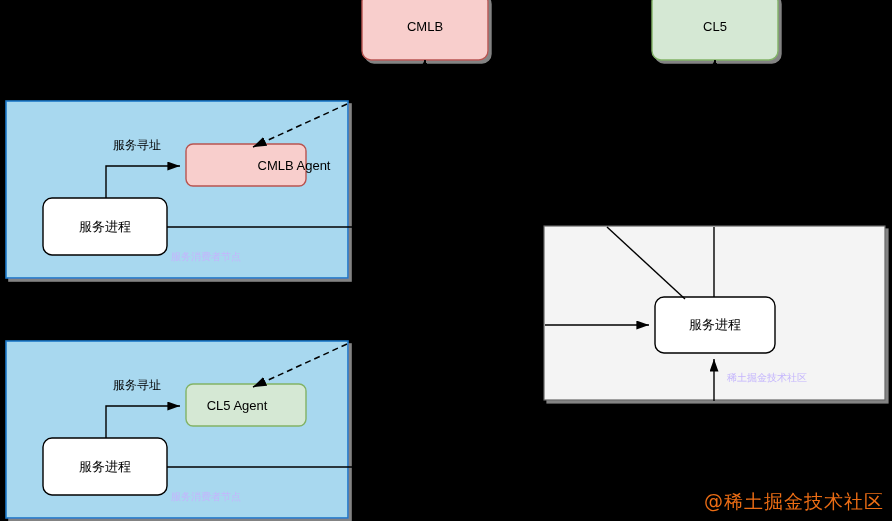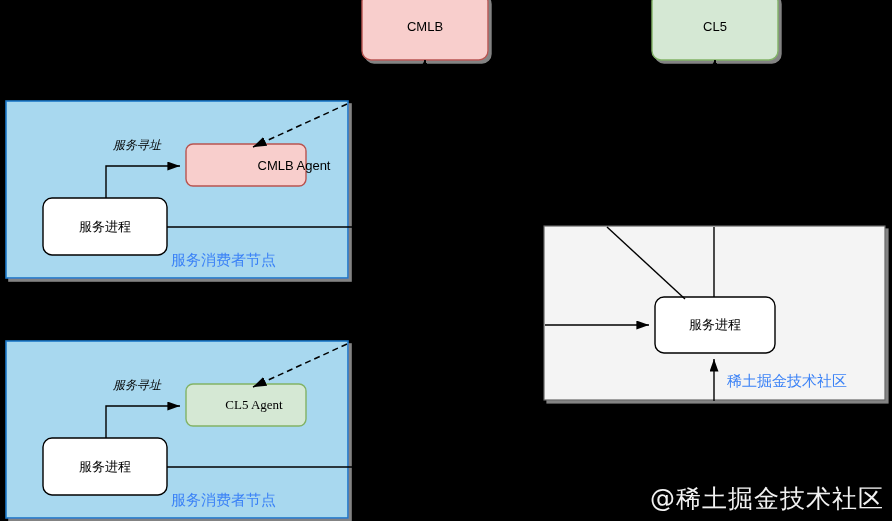--- a/index.html
+++ b/index.html
@@ -18,50 +18,49 @@
   }
   #svg-layer {
     position: absolute;
     left: 0;
     top: 0;
     width: 892px;
     height: 521px;
   }
   .node-label {
     position: absolute;
-    color: #3b82f6;
-    font-size: 15px;
+    color: #c4b5fd;
+    font-size: 10px;
     line-height: 1.2;
     white-space: nowrap;
     pointer-events: none;
   }
   .box-label {
     position: absolute;
     display: flex;
     align-items: center;
     justify-content: center;
     color: #000000;
     font-size: 13px;
     white-space: nowrap;
     pointer-events: none;
   }
   .edge-label {
     position: absolute;
     color: #000000;
     font-size: 12px;
     white-space: nowrap;
     pointer-events: none;
-    font-style: italic;
   }
   .watermark {
     position: absolute;
     right: 8px;
     bottom: 6px;
-    color: #ffffff;
-    font-size: 25px;
+    color: #f97316;
+    font-size: 19px;
     letter-spacing: 1px;
     white-space: nowrap;
     opacity: 0.95;
     font-family: "DejaVu Sans", sans-serif;
   }
 </style>
 </head>
 <body>
 
 <div id="canvas">
@@ -158,21 +157,21 @@
   <div class="box-label" style="left:652px; top:-8px; width:126px; height:68px;">CL5</div>
 
   <div class="box-label" style="left:186px; top:144px; width:120px; height:42px;padding-left:48px;">CMLB Agent</div>
 
   <div class="box-label" style="left:43px; top:198px; width:124px; height:57px;">服务进程</div>
 
   <div class="edge-label" style="left:113px; top:137px;">服务寻址</div>
 
   <div class="node-label" style="left:171px; top:251px;">服务消费者节点</div>
 
-  <div class="box-label" style="left:186px; top:384px; width:136px; height:42px;font-family:Liberation Serif, serif;">CL5 Agent</div>
+  <div class="box-label" style="left:169px; top:384px; width:136px; height:42px;">CL5 Agent</div>
 
   <div class="box-label" style="left:43px; top:438px; width:124px; height:57px;">服务进程</div>
 
   <div class="edge-label" style="left:113px; top:377px;">服务寻址</div>
 
   <div class="node-label" style="left:171px; top:491px;">服务消费者节点</div>
 
   <div class="box-label" style="left:655px; top:297px; width:120px; height:56px;">服务进程</div>
 
   <div class="node-label" style="left:727px; top:372px;">稀土掘金技术社区</div>

